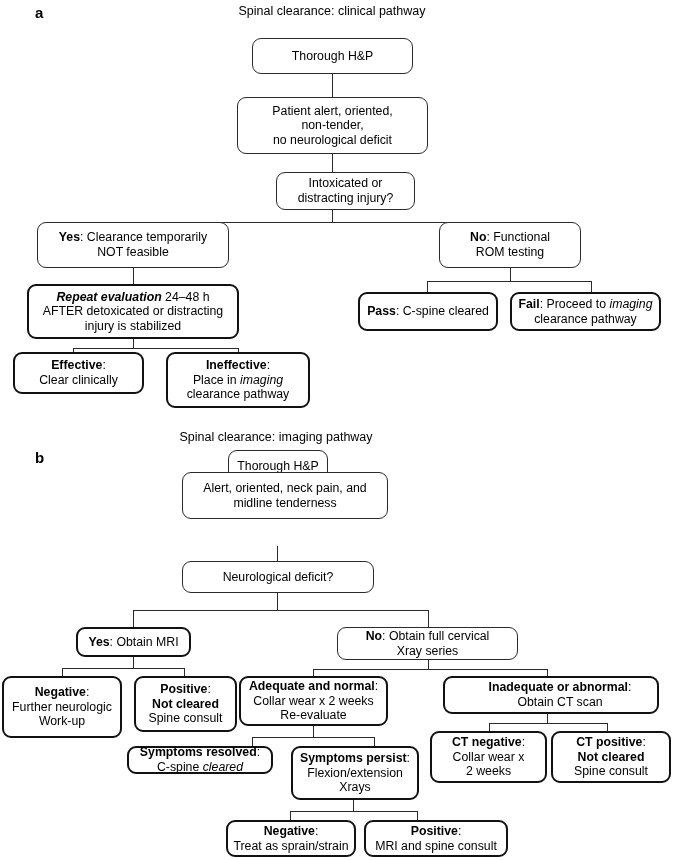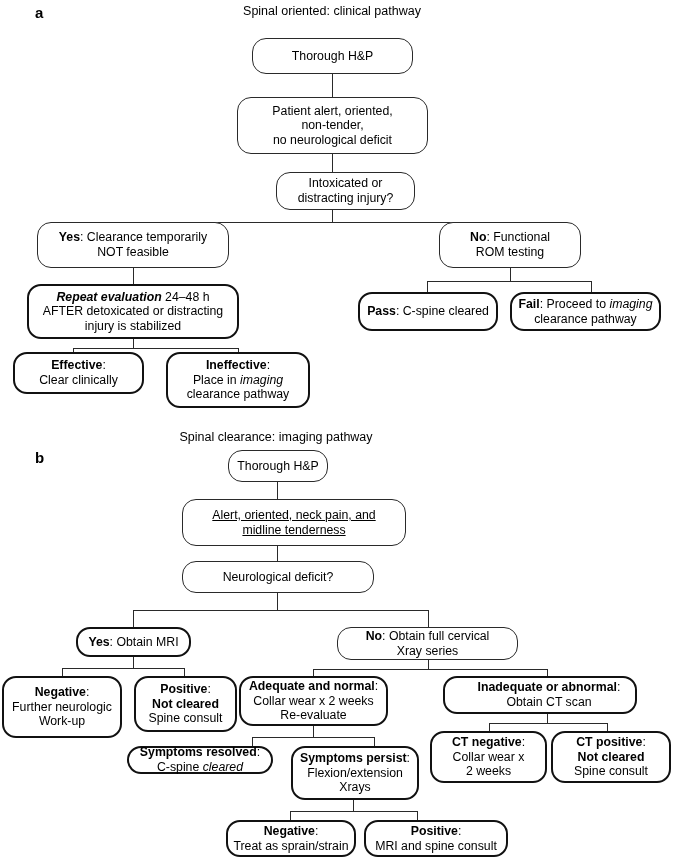--- a/index.html
+++ b/index.html
@@ -33,21 +33,21 @@
     line-height: 15px;
     color: #000;
     text-align: center;
     white-space: nowrap;
   }
   
   .node {
     position: absolute;
     box-sizing: border-box;
     border: 1.1px solid #2a2a2a;
-    border-radius: 14px;
+    border-radius: 9px;
     background: #ffffff;
     display: flex;
     align-items: center;
     justify-content: center;
     text-align: center;
     font-size: 12.3px;
     line-height: 14.6px;
     color: #000;
     padding: 1px 4px;
     z-index: 3;
@@ -69,21 +69,21 @@
   }
   .ln.v { width: 1.2px; }
   .ln.h { height: 1.2px; }
 </style>
 </head>
 <body>
 
 <div id="root">
 
   <div class="panel-letter" style="left:35px; top:5px;">a</div>
-  <div class="panel-title" style="left:182px; top:4px; width:300px;">Spinal oriented: clinical pathway</div>
+  <div class="panel-title" style="left:182px; top:4px; width:300px;">Spinal clearance: clinical pathway</div>
 
   <div class="ln v" style="left:332px; top:73px;  height:24px;"></div>
   <div class="ln v" style="left:332px; top:154px; height:18px;"></div>
   <div class="ln v" style="left:332px; top:210px; height:13px;"></div>
   <div class="ln h" style="left:133px; top:222px; width:399px;"></div>
   <div class="ln v" style="left:133px; top:222px; height:0px;"></div>
   <div class="ln v" style="left:510px; top:222px; height:0px;"></div>
 
   <div class="ln v" style="left:133px; top:268px; height:16px;"></div>
   <div class="ln v" style="left:133px; top:339px; height:10px;"></div>
@@ -197,21 +197,21 @@
 
   <div class="ln v" style="left:353px; top:800px; height:12px;"></div>
   <div class="ln h" style="left:290px; top:811px; width:127px;"></div>
   <div class="ln v" style="left:290px; top:811px; height:9px;"></div>
   <div class="ln v" style="left:417px; top:811px; height:9px;"></div>
 
   <div class="node" style="left:228px; top:450px; width:100px; height:32px;">
     <span class="txt">Thorough H&amp;P</span>
   </div>
 
-  <div class="node" style="left:182px; top:499px; width:224px; height:47px;text-decoration:underline;">
+  <div class="node" style="left:182px; top:472px; width:206px; height:47px;">
     <span class="txt">
       <span>Alert, oriented, neck pain, and</span><br>
       <span>midline tenderness</span>
     </span>
   </div>
 
   <div class="node" style="left:182px; top:561px; width:192px; height:32px;">
     <span class="txt">Neurological deficit?</span>
   </div>
 
@@ -245,21 +245,21 @@
   </div>
 
   <div class="node bold-border" style="left:239px; top:676px; width:149px; height:50px;">
     <span class="txt">
       <b>Adequate and normal</b><span>:</span><br>
       <span>Collar wear x 2 weeks</span><br>
       <span>Re-evaluate</span>
     </span>
   </div>
 
-  <div class="node bold-border" style="left:443px; top:676px; width:194px; height:38px;padding-left:22px;">
+  <div class="node bold-border" style="left:443px; top:676px; width:216px; height:38px;padding-left:22px;">
     <span class="txt">
       <b>Inadequate or abnormal</b><span>:</span><br>
       <span>Obtain CT scan</span>
     </span>
   </div>
 
   <div class="node bold-border" style="left:127px; top:746px; width:146px; height:28px;">
     <span class="txt">
       <b>Symptoms resolved</b><span>:</span><br>
       <span>C-spine </span><i>cleared</i>

